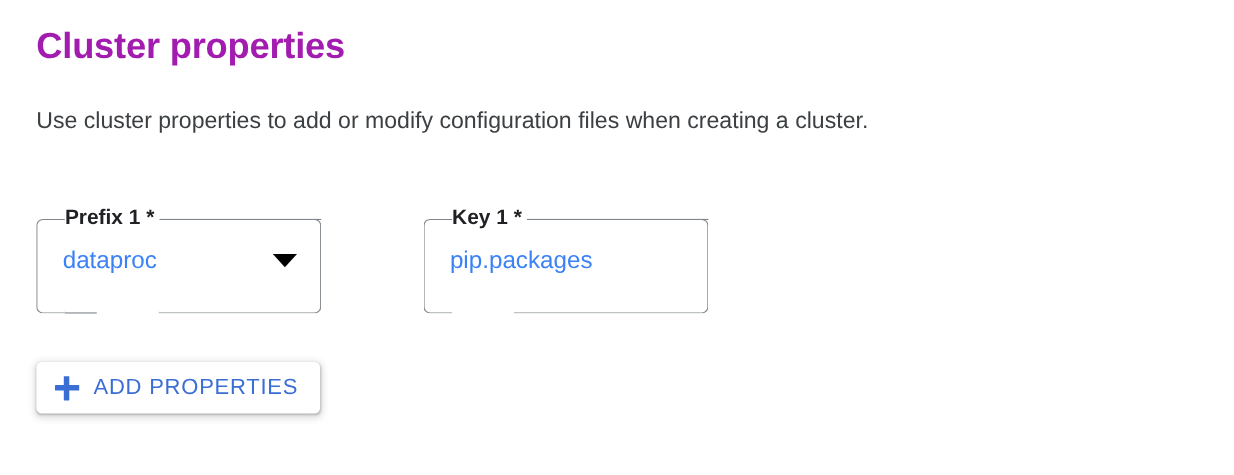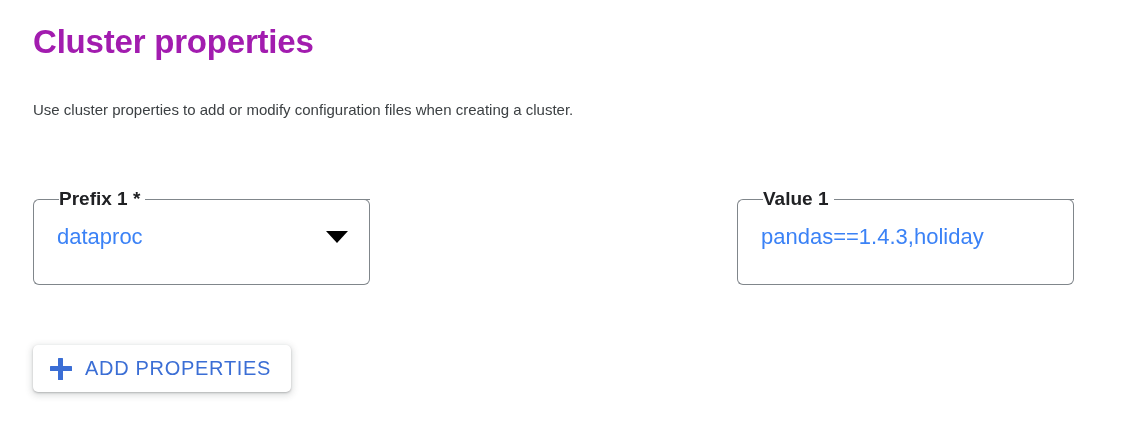--- a/index.html
+++ b/index.html
@@ -31,40 +31,40 @@
     font-weight: 700;
     letter-spacing: -0.2px;
     color: #a21caf;
     white-space: nowrap;
   }
 
   .page-subtitle {
     position: absolute;
     left: 33px;
     top: 96px;
-    font-size: 15px;
+    font-size: 21px;
     line-height: 28px;
     font-weight: 400;
     color: #3c4043;
     white-space: nowrap;
   }
 
   
   .fields-row {
     position: absolute;
     left: 33px;
     top: 199px;
     width: 1060px;
     height: 90px;
   }
 
   .field {
     position: absolute;
     top: 0;
-    width: 337px;
+    width: 259px;
     height: 86px;
   }
   .field.f1 { left: 0px; }
   .field.f2 { left: 352px; }
   .field.f3 { left: 704px; }
 
   
   .outline {
     position: absolute;
     left: 0;
@@ -166,21 +166,21 @@
     height: 0;
     border-left: 11px solid transparent;
     border-right: 11px solid transparent;
     border-top: 12px solid #000000;
   }
 
   
   .add-btn {
     position: absolute;
     left: 33px;
-    top: 345px;
+    top: 329px;
     height: 47px;
     padding: 0 20px 0 17px;
     display: flex;
     align-items: center;
     gap: 13px;
     background: #ffffff;
     border: none;
     border-radius: 5px;
     box-shadow: 0 1px 2px 0 rgba(60,64,67,0.30),
                 0 2px 6px 2px rgba(60,64,67,0.15);
@@ -230,31 +230,31 @@
         <span class="ol-left"></span>
         <span class="ol-notch"></span>
         <span class="ol-top-right"></span>
         <span class="ol-right"></span>
       </div>
       <div class="field-label">Prefix 1 *</div>
       <div class="field-value">dataproc</div>
       <span class="select-arrow"></span>
     </div>
 
-
-    <div class="field f3">
+    <div class="field f2">
       <div class="outline">
         <span class="ol-left"></span>
         <span class="ol-notch"></span>
         <span class="ol-top-right"></span>
         <span class="ol-right"></span>
       </div>
-      <div class="field-label">Value 1</div>
-      <div class="field-value">pandas==1.4.3,holiday</div>
+      <div class="field-label">Key 1 *</div>
+      <div class="field-value">pip.packages</div>
     </div>
+
 
   </div>
 
   <button class="add-btn">
     <span class="plus-icon"></span>
     <span class="add-btn-label">ADD PROPERTIES</span>
   </button>
 
 </div>
 

